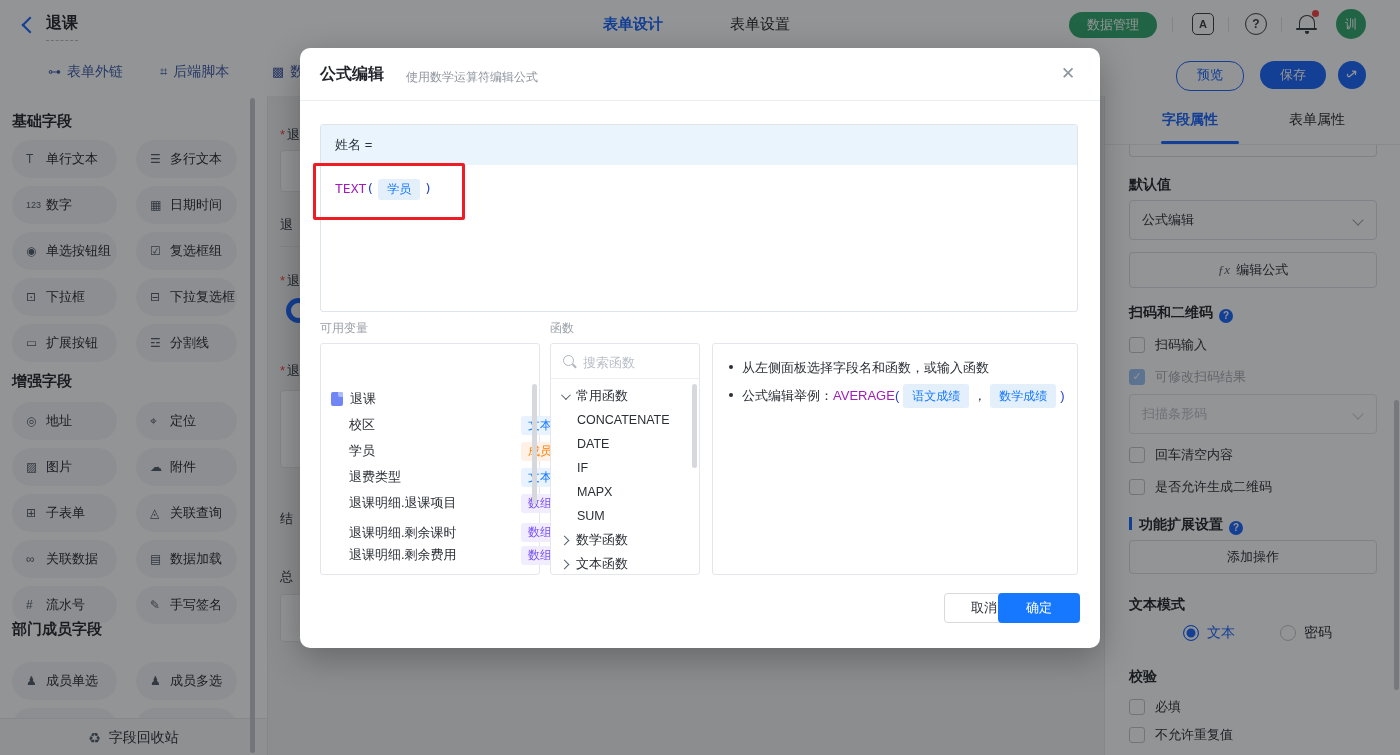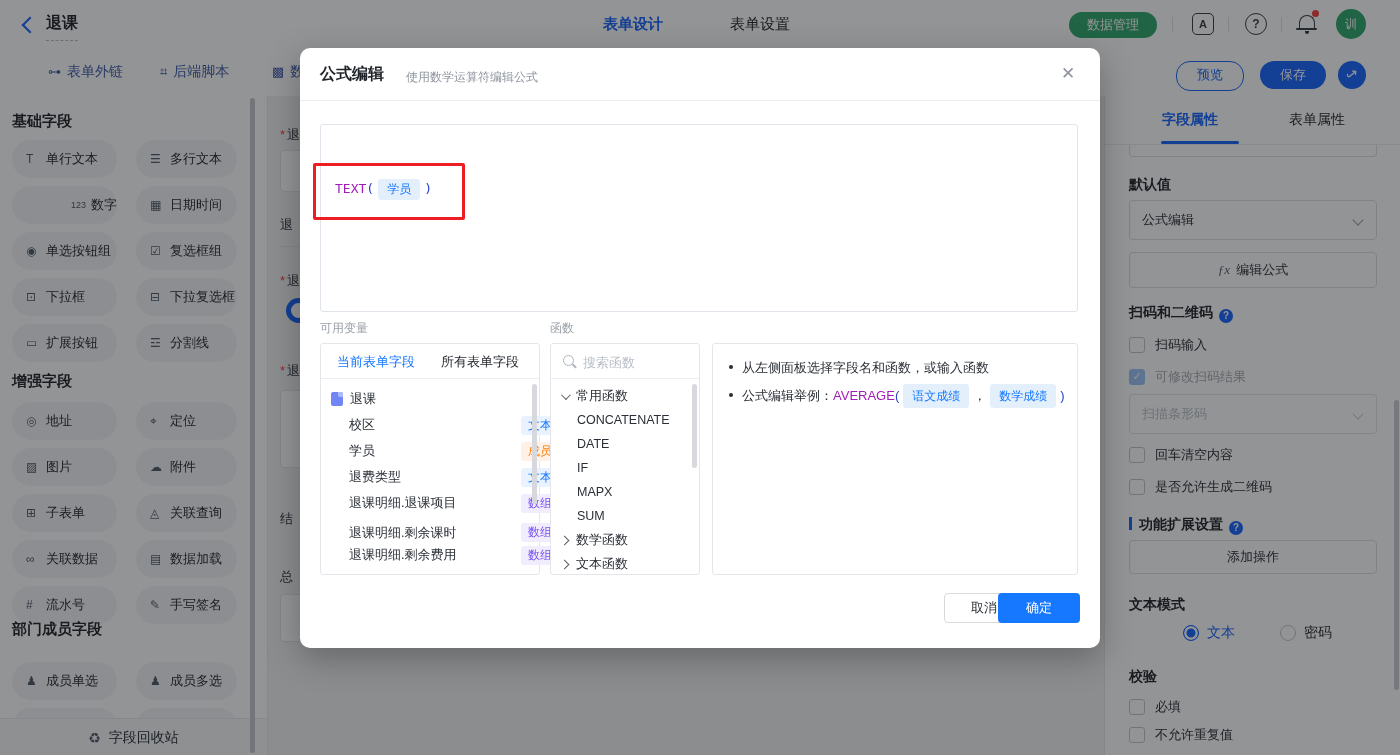--- a/index.html
+++ b/index.html
@@ -147,21 +147,21 @@
   <div class="r pillgrid" style="top:44px;">
     <div class="fpill">
         <span class="fic">T</span>
         <span>单行文本</span>
       </div>
     <div class="fpill">
         <span class="fic">☰</span>
         <span>多行文本</span>
       </div>
     <div class="fpill">
-        <span class="fic" style="font-size:9px;margin-left:45px;">123</span>
+        <span class="fic" style="font-size:9px;">123</span>
         <span>数字</span>
       </div>
     <div class="fpill">
         <span class="fic">▦</span>
         <span>日期时间</span>
       </div>
     <div class="fpill">
         <span class="fic">◉</span>
         <span>单选按钮组</span>
       </div>
@@ -314,32 +314,29 @@
 
 <div class="r overlay"></div>
 
 <div class="r modal">
   <div class="r m-title">公式编辑</div>
   <div class="r m-sub">使用数学运算符编辑公式</div>
   <div class="r m-close">✕</div>
   <div class="r m-hdiv"></div>
 
   <div class="r editor">
+    <div class="r ed-strip"><span>姓名</span>&nbsp;<span>=</span></div>
     <div class="r ed-code"><span class="fn-name">TEXT</span><span class="paren">(</span><span class="chip">学员</span><span class="paren">)</span></div>
   </div>
   <div class="r redbox"></div>
 
   <div class="r collabel" style="left:20px;">可用变量</div>
   <div class="r collabel" style="left:250px;">函数</div>
 
   <div class="r panel" style="left:20px;width:220px;">
-    <div class="r vtabs">
-      <span class="r vtab on" style="left:16px;">当前表单字段</span>
-      <span class="r vtab" style="left:120px;">所有表单字段</span>
-    </div>
     <div class="r vrow" style="top:42px;padding-left:10px;">
         <span class="ficon"></span>
         <span class="nm">退课</span>
       </div>
     <div class="r vrow" style="top:68px;padding-left:28px;">
         <span class="nm">校区</span>
         <span class="tag text">文本</span>
       </div>
     <div class="r vrow" style="top:94px;padding-left:28px;">
         <span class="nm">学员</span>

